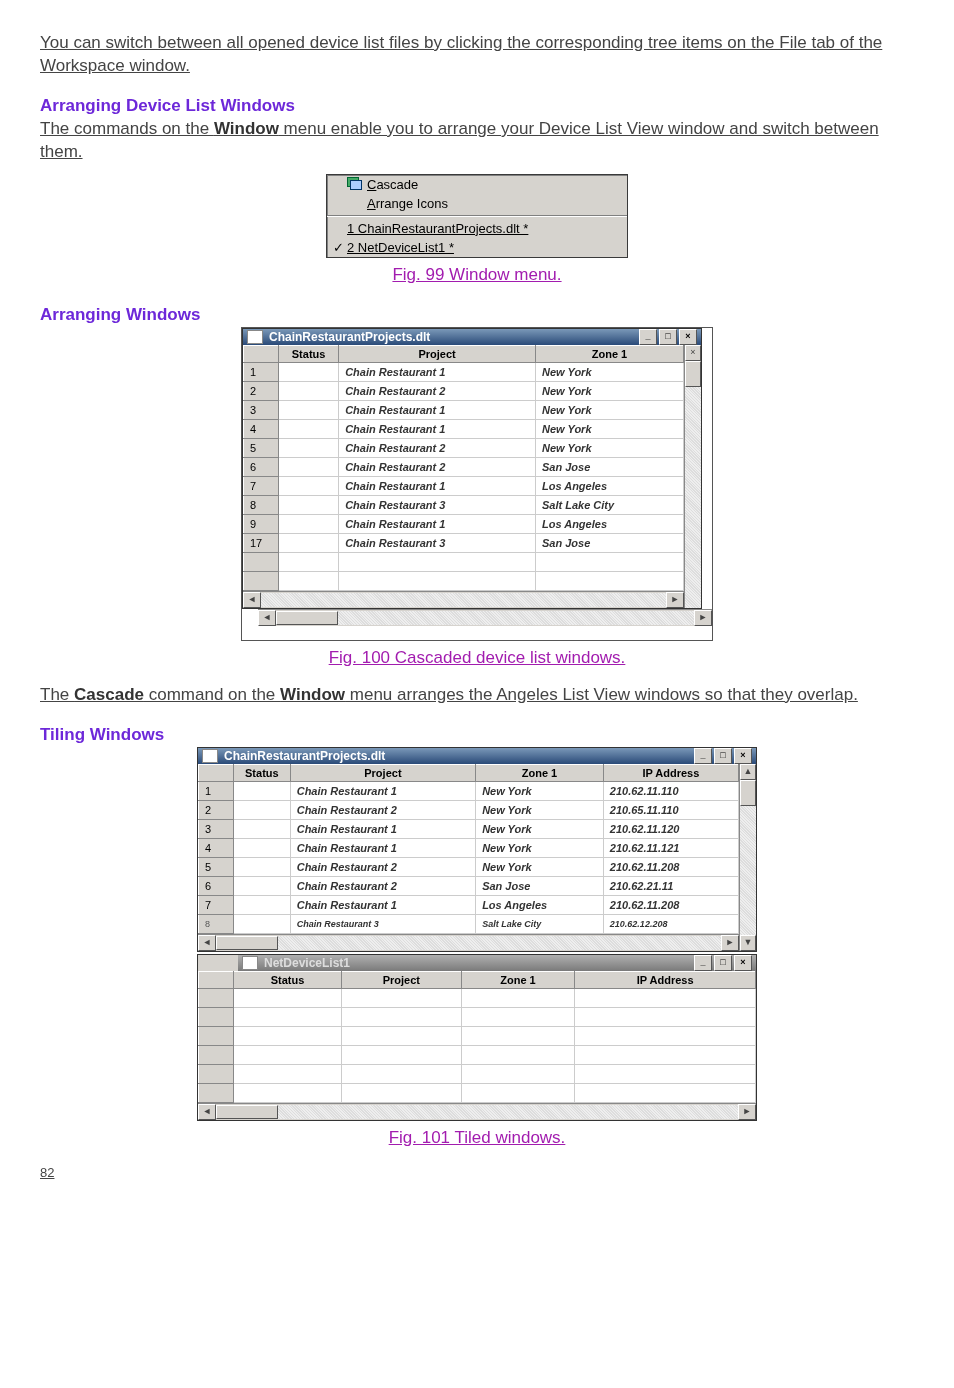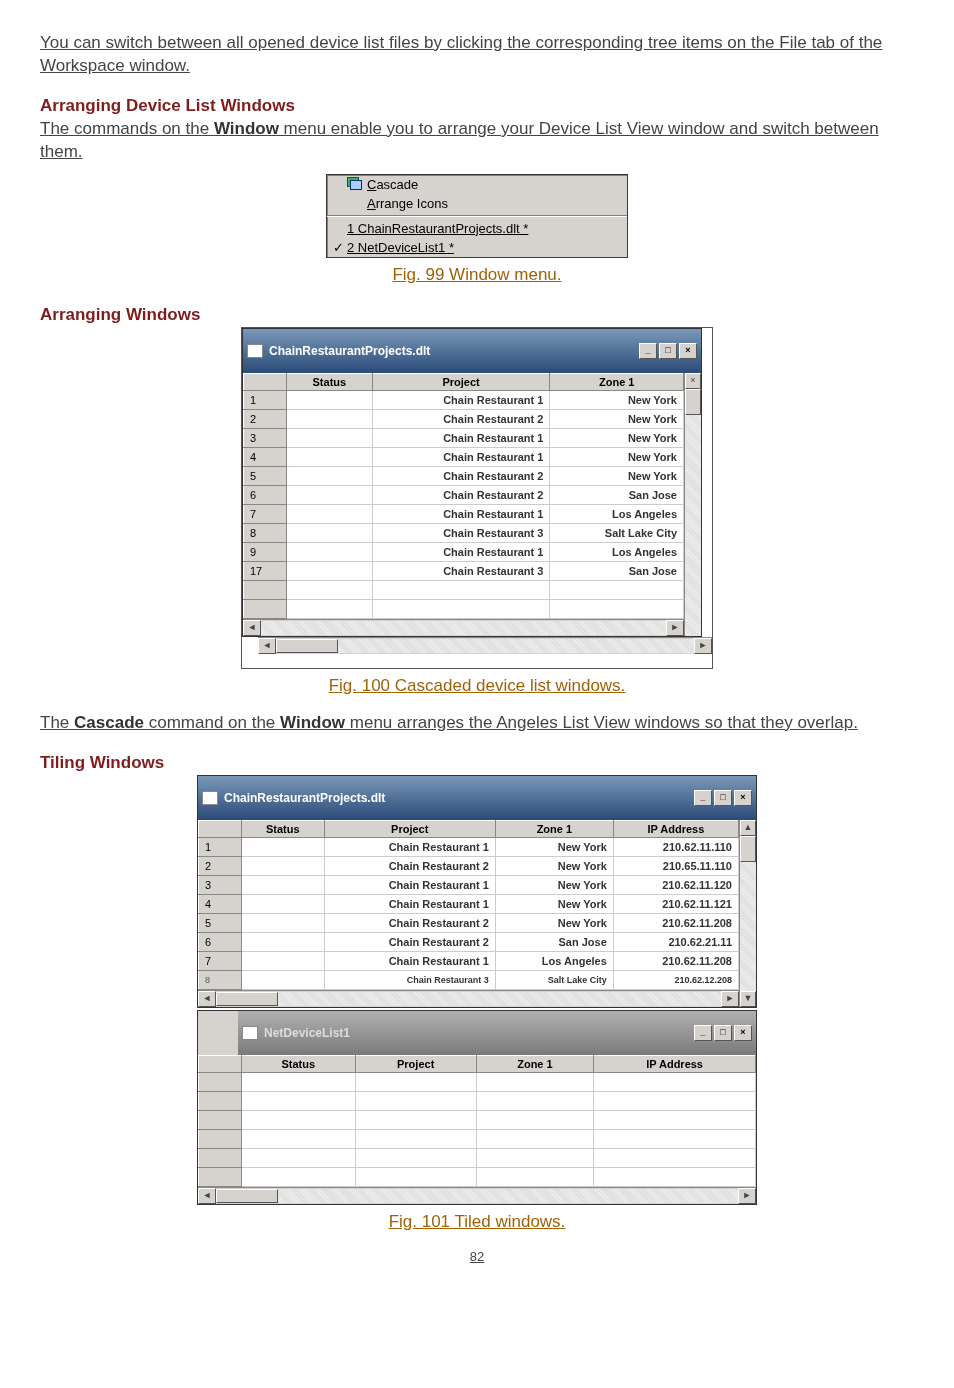--- a/index.html
+++ b/index.html
@@ -7,23 +7,23 @@
     font-size: 17px;
     color: #444;
     margin: 0;
     padding: 32px 40px 16px 40px;
     width: 954px;
     box-sizing: border-box;
     background: #fff;
   }
   p { margin: 0 0 10px 0; line-height: 1.35; text-decoration: underline; }
   .bold { font-weight: bold; color:#333; }
-  h3.section { font-weight: bold; color:#7f1d1d; font-size: 17px; margin: 18px 0 2px 0; }
-  .caption { text-align: center; color:#a16207; margin: 6px 0 14px 0; }
-  .page-num { text-align:center; font-size:13px; margin-top:2px;}
+  h3.section { font-weight: bold; color:#6d28d9; font-size: 17px; margin: 18px 0 2px 0; }
+  .caption { text-align: center; color:#a21caf; margin: 6px 0 14px 0; }
+  .page-num { font-size:13px; margin-top:2px;}
 
   
   .win-menu-wrap { display:flex; justify-content:center; }
   .win-menu {
     width: 300px;
     background: #d6d3ce;
     border: 1px solid #3a3a3a;
     box-shadow: 1px 1px 0 #808080 inset;
     font-family: Tahoma, Arial, sans-serif;
     font-size: 13px;
@@ -58,47 +58,47 @@
   .inner-window {
     border:1px solid #333;
     background:#d6d3ce;
     font-family: Tahoma, Arial, sans-serif;
     font-size:12px;
   }
   .titlebar {
     display:flex; align-items:center;
     background: linear-gradient(#7a98b8,#2a4a78);
     color:#fff; font-weight:bold;
-    padding:14px 4px;
+    padding:0 4px;
     font-size:12px;
   }
   .titlebar.inactive { background: linear-gradient(#b0b0b0,#7a7a7a); color:#ddd;margin-left:40px;}
   .titlebar .doc-icon {
     width:14px; height:12px; background:#fff; border:1px solid #888; margin-right:6px; position:relative;
   }
   .titlebar .spacer { flex:1; }
   .title-btn {
     width:16px; height:14px; background:#d6d3ce; border:1px solid #fff;
     border-right-color:#555; border-bottom-color:#555;
     margin-left:2px; font-size:9px; line-height:12px; text-align:center; font-weight:bold; color:#000;
     font-family: Arial;
   }
 
   .grid {
     border-collapse:collapse; width:100%; background:#fff;
     font-size:11px; color:#000;
   }
   .grid th {
-    background:#d6d3ce; border:1px solid #888; padding:2px 10px; font-weight:bold;
+    background:#d6d3ce; border:1px solid #888; padding:2px 0; font-weight:bold;
     border-top-color:#fff; border-left-color:#fff;
   }
   .grid td { border:1px solid #ccc; padding:1px 6px; height:16px;}
   .grid td.rowhdr { background:#d6d3ce; border:1px solid #888; text-align:left; width:22px;
     border-top-color:#fff; border-left-color:#fff;}
-  .grid td.center { text-align:right; }
+  .grid td.center { text-align:left;font-style:italic; }
   .grid td.bold { font-weight:bold; }
 
   .hscroll {
     display:flex; align-items:center; background:#d6d3ce; height:16px;
     border-top:1px solid #888;
   }
   .hscroll .btn {
     width:16px; height:14px; background:#d6d3ce;
     border:1px solid #fff; border-right-color:#555; border-bottom-color:#555;
     text-align:center; font-size:9px; line-height:12px;

